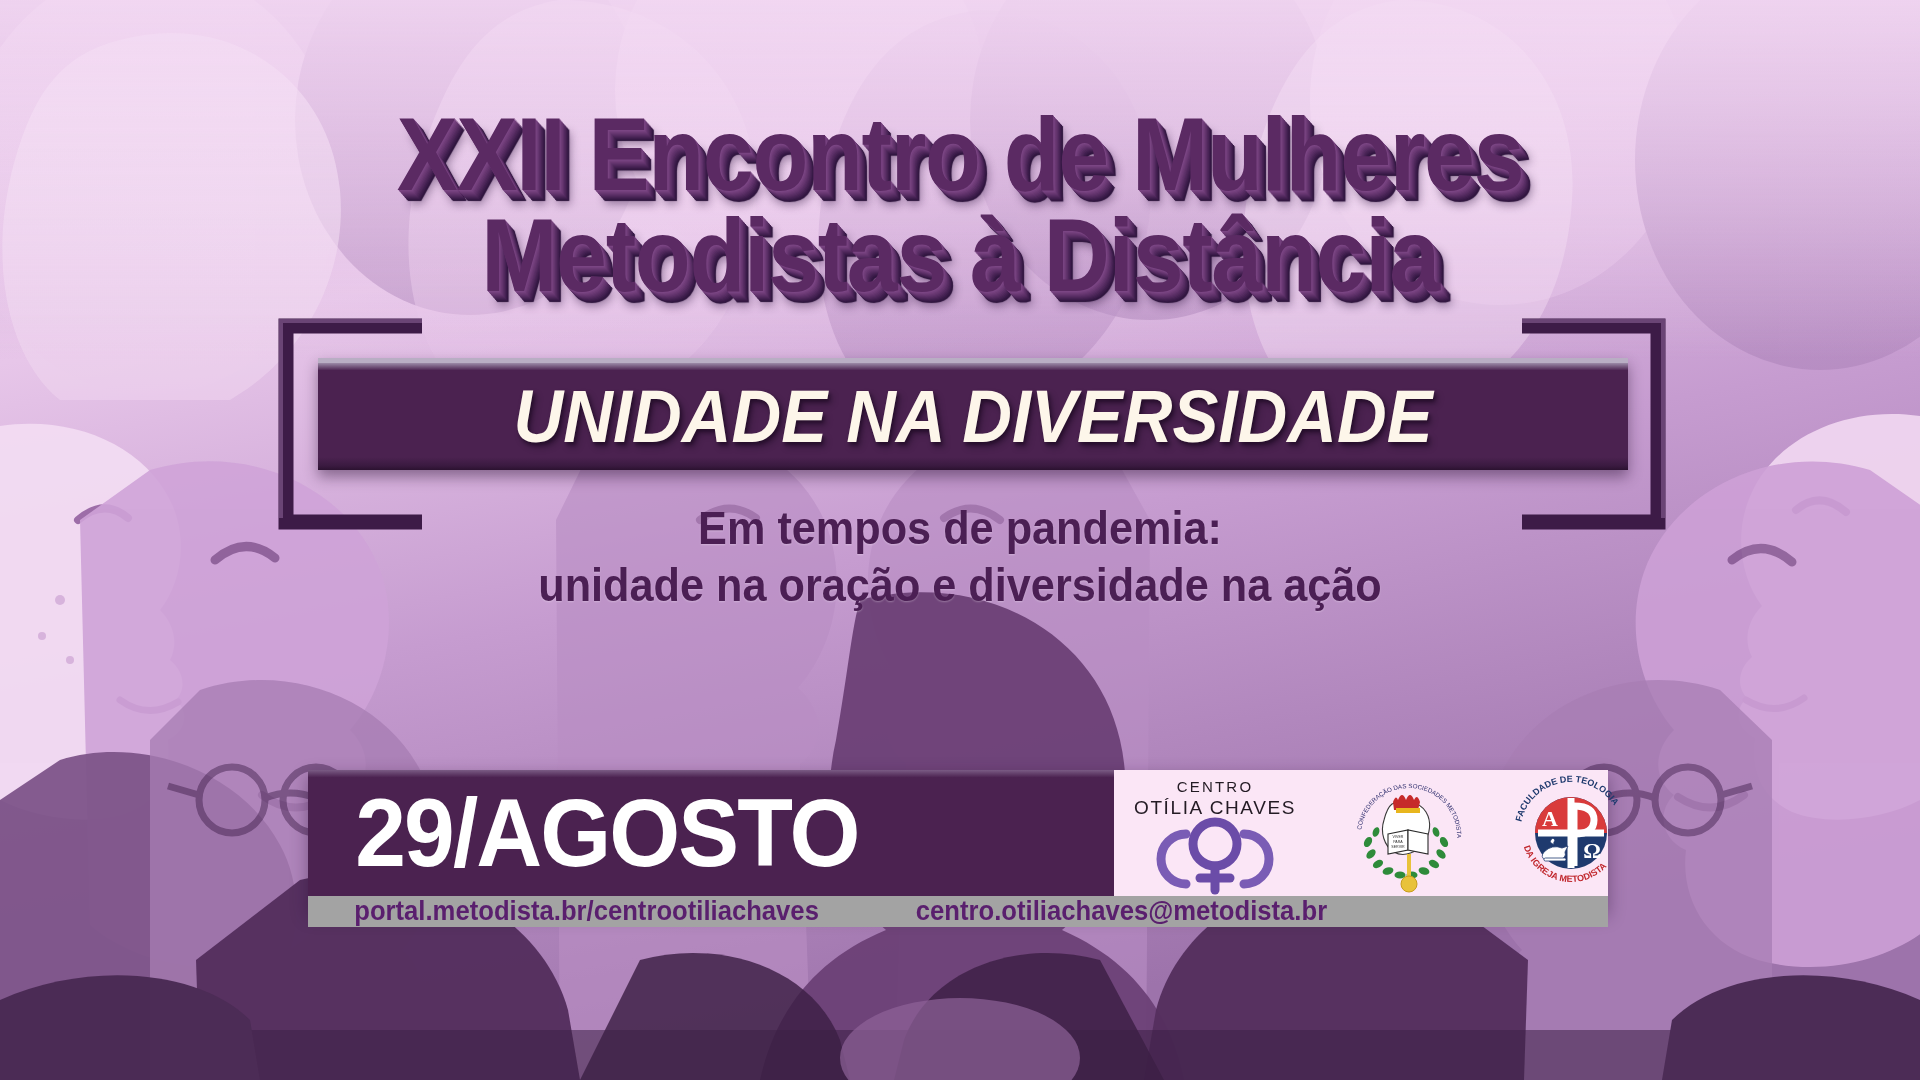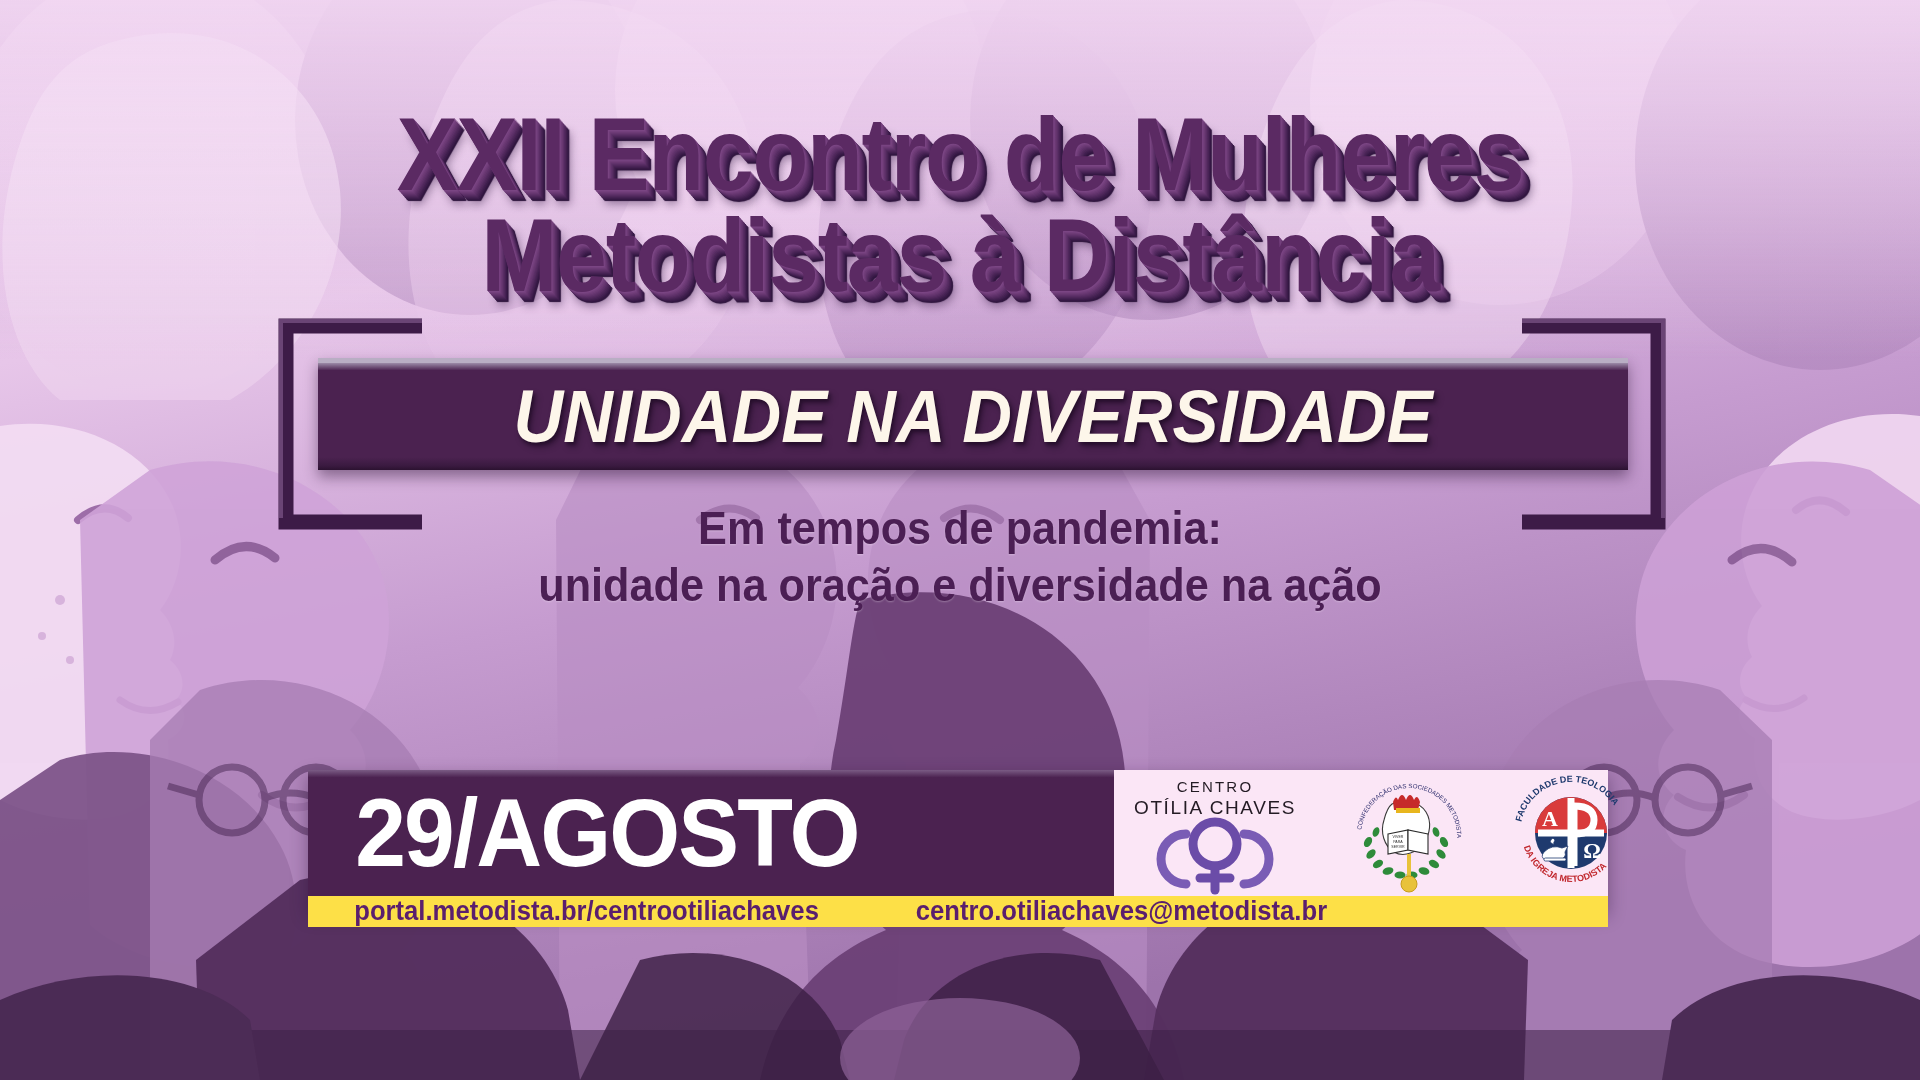--- a/index.html
+++ b/index.html
@@ -94,21 +94,21 @@
     transform:scaleX(0.95); letter-spacing:-2px; white-space:nowrap;
   }
   .logos-box {
     width:38%; background:#fbe6f6;
     display:flex; align-items:center; justify-content:space-around;
     padding:0 6px;
     gap:36px;
   }
   .logo { height:126px; display:flex; align-items:center; }
   .bb-bottom {
-    height:40px; background:#fde047;
+    height:40px; background:#a3a3a3;
     display:flex; align-items:center;
   }
   .contact {
     font-family:"Liberation Sans", sans-serif;
     font-weight:700; font-size:27px; color:#5a1f6e;
     transform:scaleX(0.95); white-space:nowrap;
   }
   .contact.web { margin-left:34px; }
   .contact.mail { margin-left:74px; }
 </style>

